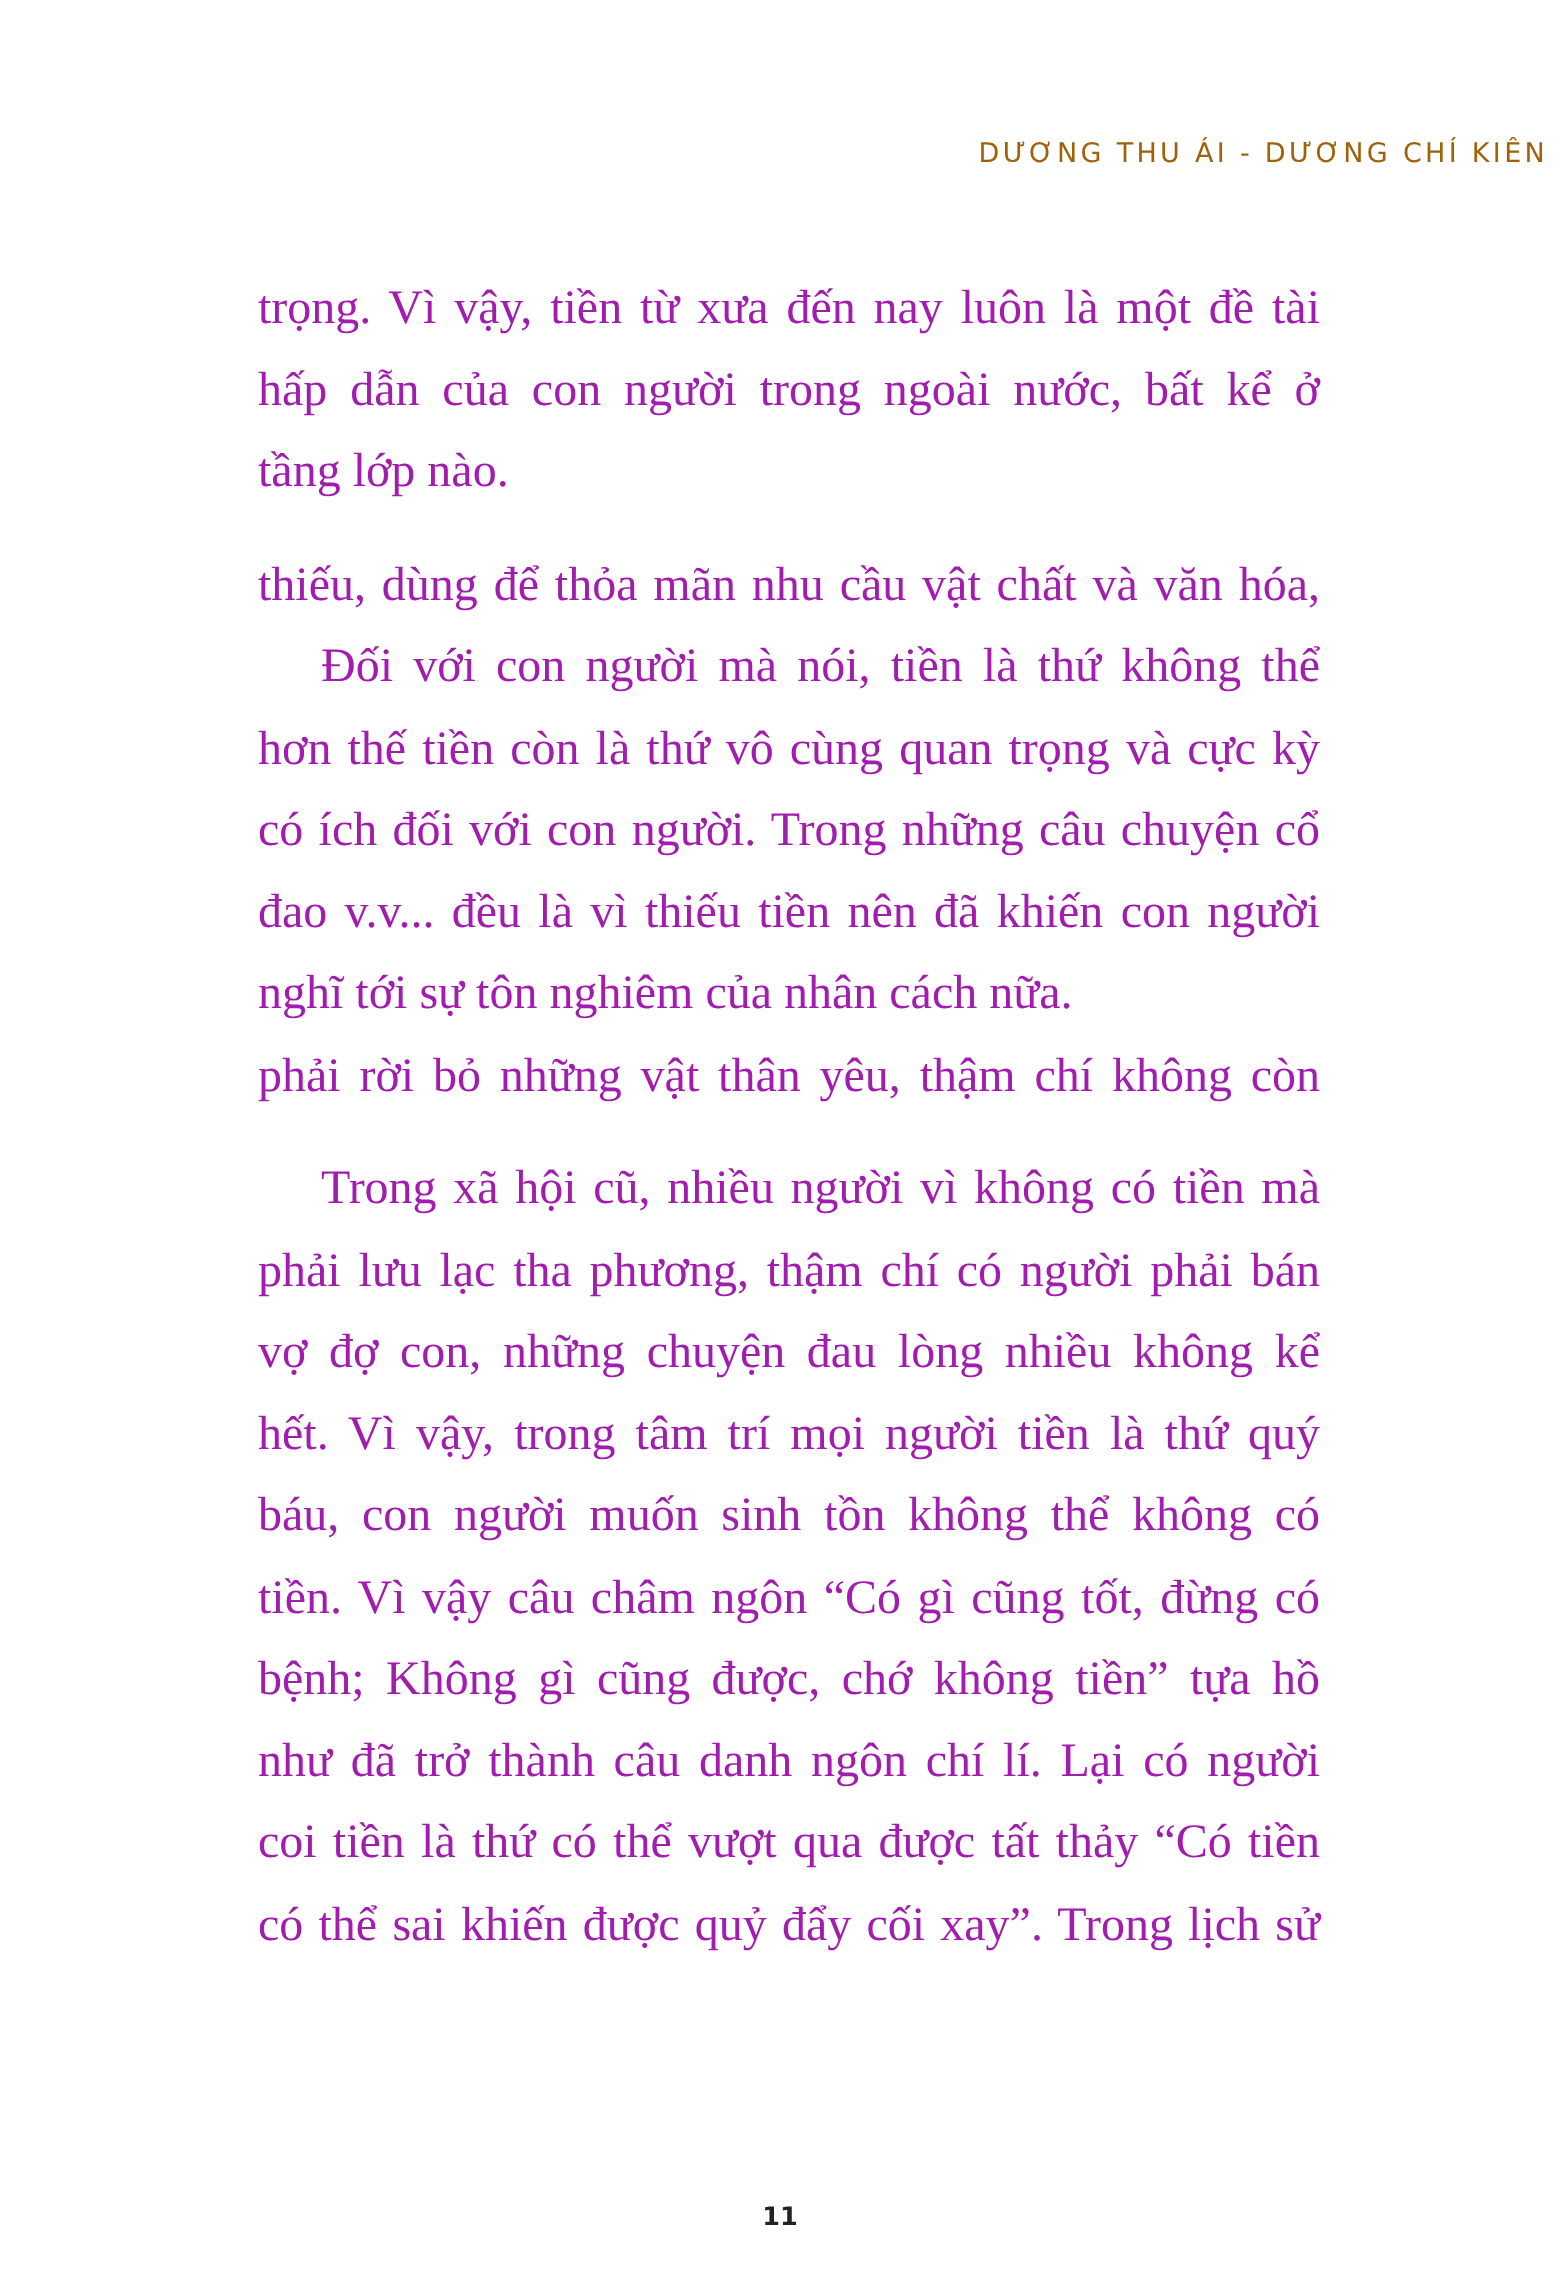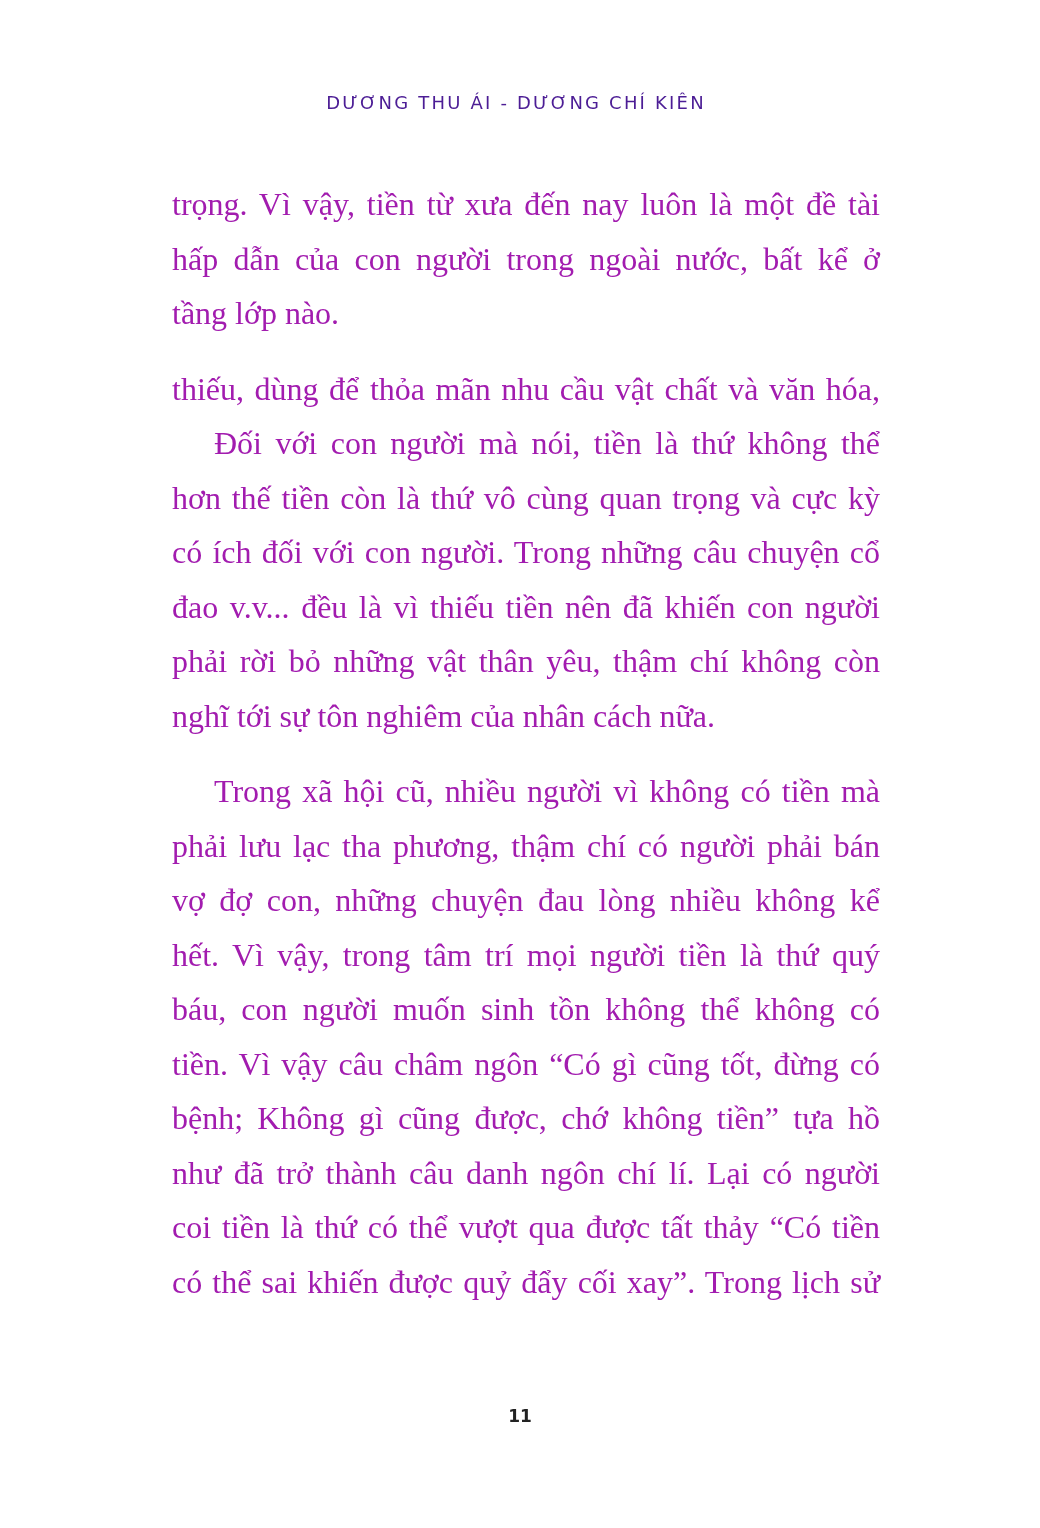--- a/index.html
+++ b/index.html
@@ -12,25 +12,25 @@
       height: 1528px;
       position: relative;
       overflow: hidden;
       color: #1f1f1f;
     }
     .running-header {
       position: absolute;
       top: 92px;
       left: 0;
       width: 1032px;
-      text-align: center;
+      text-align: right;
       font-family: "DejaVu Sans", sans-serif;
       font-size: 18px;
       letter-spacing: 2.2px;
-      color: #4c1d95;
+      color: #a16207;
       font-weight: 500;
     }
     .body-text {
       position: absolute;
       top: 177px;
       left: 172px;
       width: 708px;
       font-family: "Liberation Serif", "DejaVu Serif", serif;
       font-size: 32px;
       color: #a21caf;
@@ -47,21 +47,21 @@
       text-align-last: left;
     }
     .line.indent {
       padding-left: 42px;
     }
     .para {
       margin-bottom: 21px;
     }
     .page-number {
       position: absolute;
-      top: 1406px;
+      top: 1468px;
       left: 0;
       width: 1040px;
       text-align: center;
       font-family: "DejaVu Sans", sans-serif;
       font-size: 17px;
       font-weight: bold;
       color: #222222;
     }
   </style>
 </head>
@@ -74,22 +74,22 @@
     <span class="line">trọng. Vì vậy, tiền từ xưa đến nay luôn là một đề tài</span>
     <span class="line">hấp dẫn của con người trong ngoài nước, bất kể ở</span>
     <span class="line last">tầng lớp nào.</span>
   </div>
   <div class="para">
     <span class="line">thiếu, dùng để thỏa mãn nhu cầu vật chất và văn hóa,</span>
     <span class="line indent">Đối với con người mà nói, tiền là thứ không thể</span>
     <span class="line">hơn thế tiền còn là thứ vô cùng quan trọng và cực kỳ</span>
     <span class="line">có ích đối với con người. Trong những câu chuyện cổ</span>
     <span class="line">đao v.v... đều là vì thiếu tiền nên đã khiến con người</span>
+    <span class="line last">nghĩ tới sự tôn nghiêm của nhân cách nữa.</span>
     <span class="line">phải rời bỏ những vật thân yêu, thậm chí không còn</span>
-    <span class="line last">nghĩ tới sự tôn nghiêm của nhân cách nữa.</span>
   </div>
   <div class="para">
     <span class="line indent">Trong xã hội cũ, nhiều người vì không có tiền mà</span>
     <span class="line">phải lưu lạc tha phương, thậm chí có người phải bán</span>
     <span class="line">vợ đợ con, những chuyện đau lòng nhiều không kể</span>
     <span class="line">hết. Vì vậy, trong tâm trí mọi người tiền là thứ quý</span>
     <span class="line">báu, con người muốn sinh tồn không thể không có</span>
     <span class="line">tiền. Vì vậy câu châm ngôn “Có gì cũng tốt, đừng có</span>
     <span class="line">bệnh; Không gì cũng được, chớ không tiền” tựa hồ</span>
     <span class="line">như đã trở thành câu danh ngôn chí lí. Lại có người</span>

